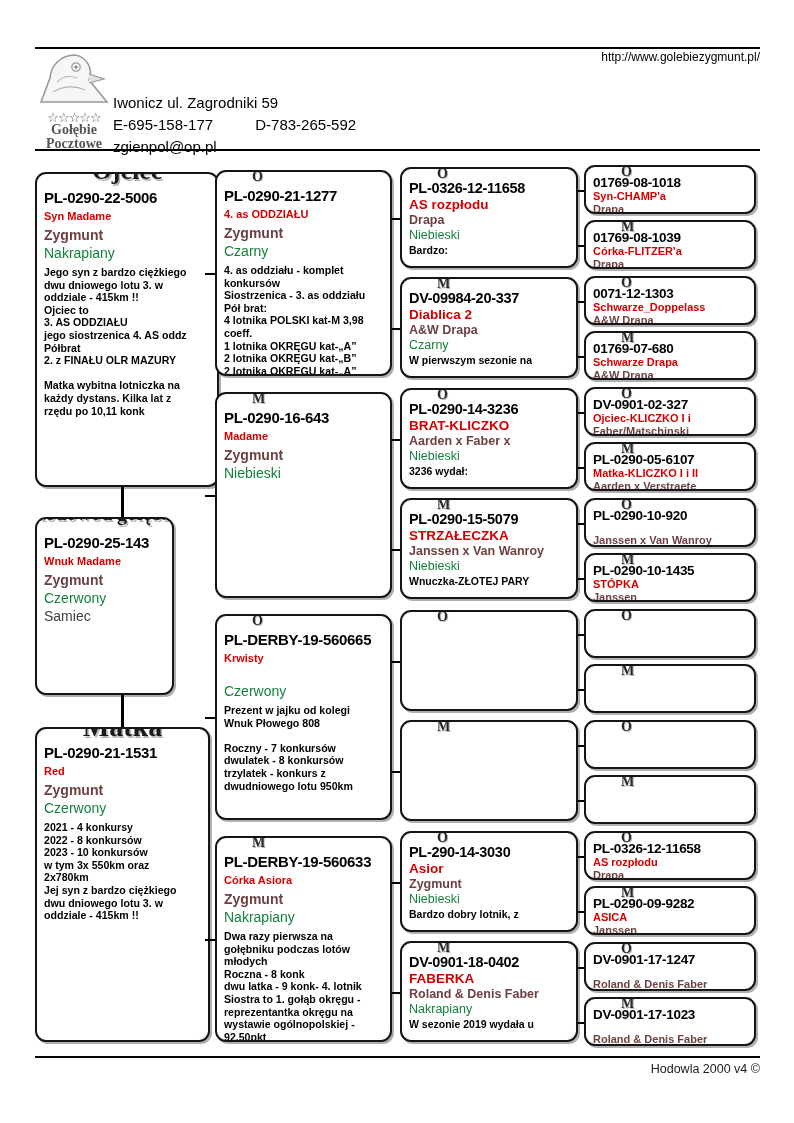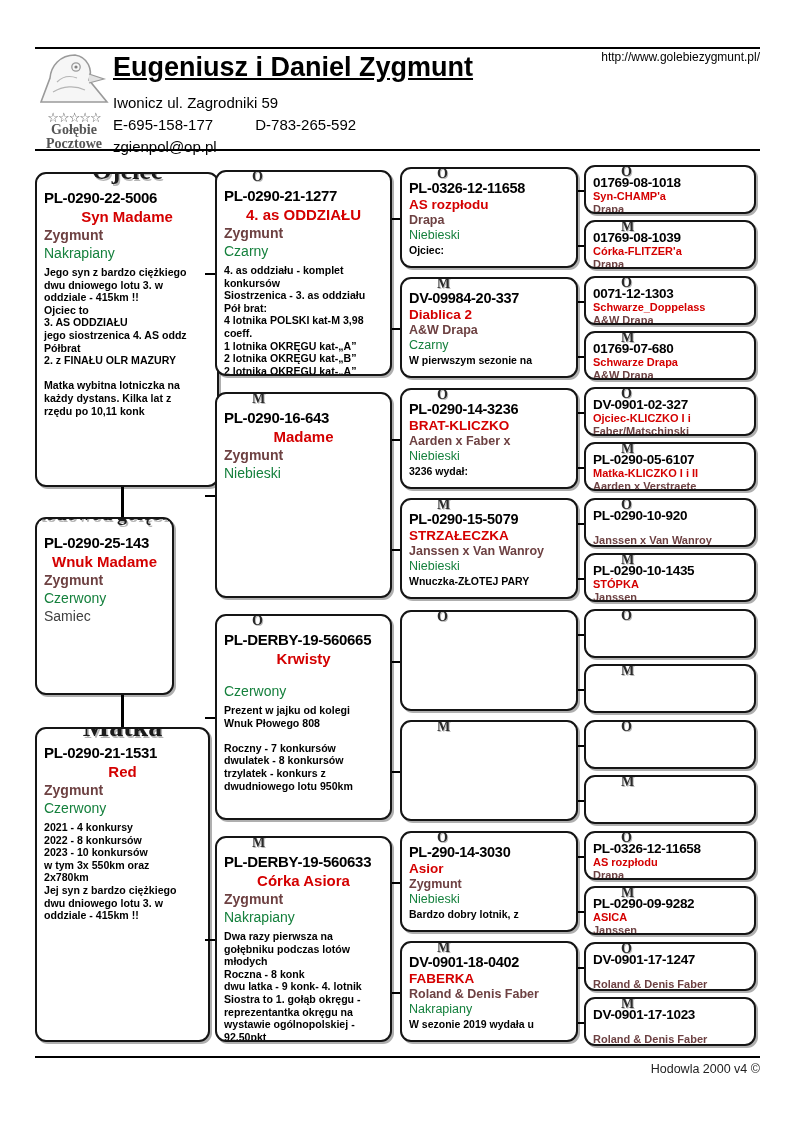--- a/index.html
+++ b/index.html
@@ -30,21 +30,21 @@
        text-shadow:1px 1px 0 #bbb;line-height:13px;}
   .box .inner{padding:14px 7px 4px 7px;}
   .ring{font-weight:bold;color:#000;letter-spacing:-.3px;}
   .name{font-weight:bold;color:#d40000;min-height:1em;}
   .strain{font-weight:bold;color:#6d4142;min-height:1em;}
   .fcolor{color:#15803d;}
   .sex{color:#404040;}
   .info{font-weight:bold;color:#000;white-space:pre-line;margin-top:4px;}
   
   .lg .ring{font-size:15px;line-height:19px;}
-  .lg .name{font-size:15px;line-height:19px;text-align:center;}
+  .lg .name{font-size:11px;line-height:19px;}
   .lg .strain{font-size:14px;line-height:18px;}
   .lg .fcolor{font-size:14px;line-height:18px;}
   .lg .sex{font-size:14px;line-height:18px;}
   .lg .info{font-size:10.6px;line-height:12.6px;}
   .md .inner{padding:11px 7px 2px 7px;}
   .md .ring{font-size:14.5px;line-height:17px;}
   .md .name{font-size:13.5px;line-height:16px;}
   .md .strain{font-size:12.5px;line-height:15px;}
   .md .fcolor{font-size:12.5px;line-height:15px;}
   .md .info{font-size:10.5px;line-height:12px;margin-top:1px;}
@@ -73,21 +73,20 @@
       <path d="M20 30 C26 24 32 23 40 26" fill="none" stroke="#b5b5b5" stroke-width="1.2"></path>
       <path d="M16 40 C26 34 38 33 48 38" fill="none" stroke="#b5b5b5" stroke-width="1.2"></path>
       <circle cx="39" cy="15" r="4.2" fill="none" stroke="#9a9a9a" stroke-width="1.3"></circle>
       <circle cx="39" cy="15" r="1.6" fill="#808080"></circle>
     </svg>
     <div class="stars">☆☆☆☆☆</div>
     <div class="lg1">Gołębie</div>
     <div class="lg2">Pocztowe</div>
   </div>
 
-  <div class="title">Eugeniusz i Daniel Zygmunt</div>
   <div class="url">http://www.golebiezygmunt.pl/</div>
   <div class="addr">Iwonicz ul. Zagrodniki 59</div>
   <div class="phones">
     <span class="p1">E-695-158-177</span>
     <span class="p2">D-783-265-592</span>
   </div>
   <div class="email">zgienpol@op.pl</div>
 
   <div class="box lg" style="left:35px;top:172px;width:184px;height:315px">
     <span class="legend" style="font-size:26px">Ojciec</span>
@@ -202,21 +201,21 @@
 92,50pkt</div>
         </div>
       </div>
       <div class="box md" style="left: 400px; top: 167px; width: 178px; height: 101px;">
         <span class="omlbl">O</span>
         <div class="inner">
           <div class="ring">PL-0326-12-11658</div>
           <div class="name">AS rozpłodu</div>
           <div class="strain">Drapa</div>
           <div class="fcolor">Niebieski</div>
-          <div class="info">Ojciec:</div>
+          <div class="info">Bardzo:</div>
         </div>
       </div>
       <div class="box md" style="left: 400px; top: 277px; width: 178px; height: 101px;">
         <span class="omlbl">M</span>
         <div class="inner">
           <div class="ring">DV-09984-20-337</div>
           <div class="name">Diablica 2</div>
           <div class="strain">A&amp;W Drapa</div>
           <div class="fcolor">Czarny</div>
           <div class="info">W pierwszym sezonie na</div>

